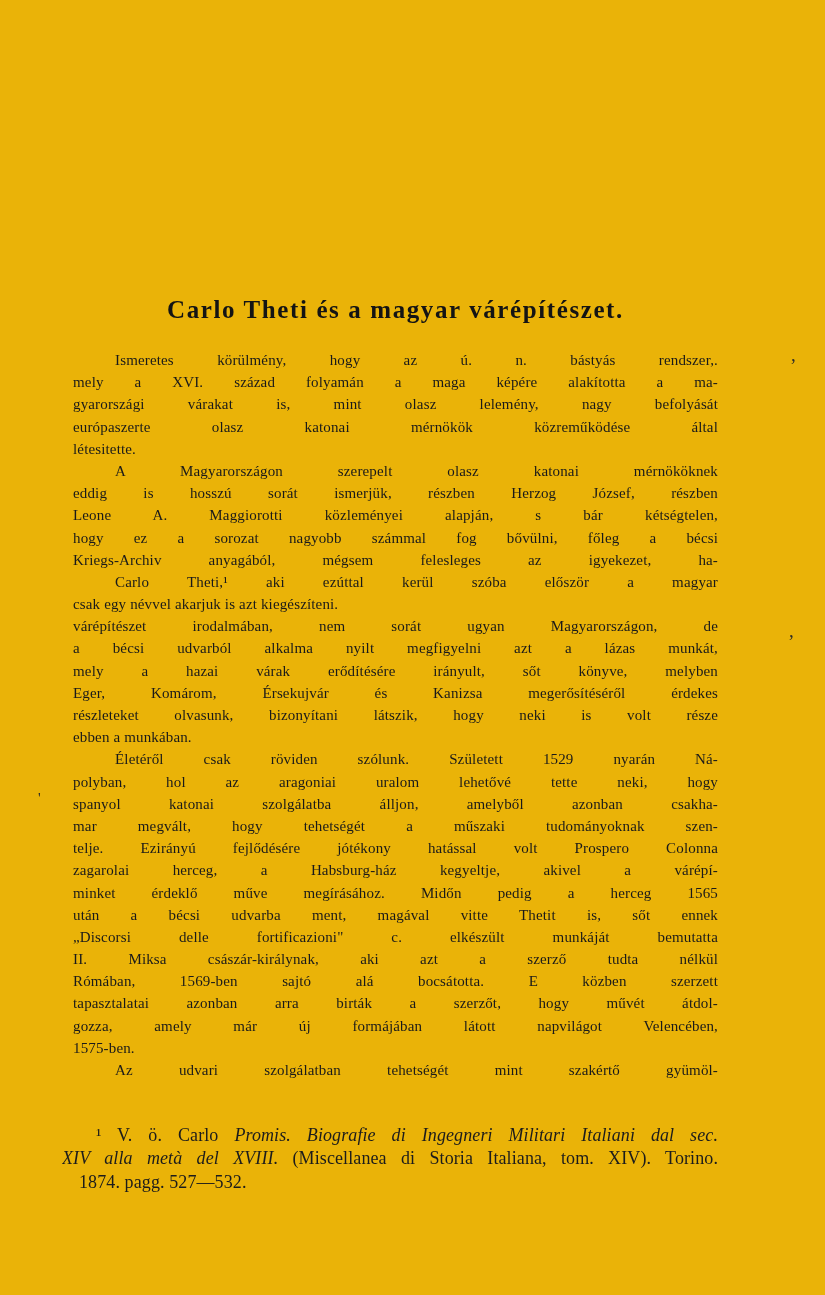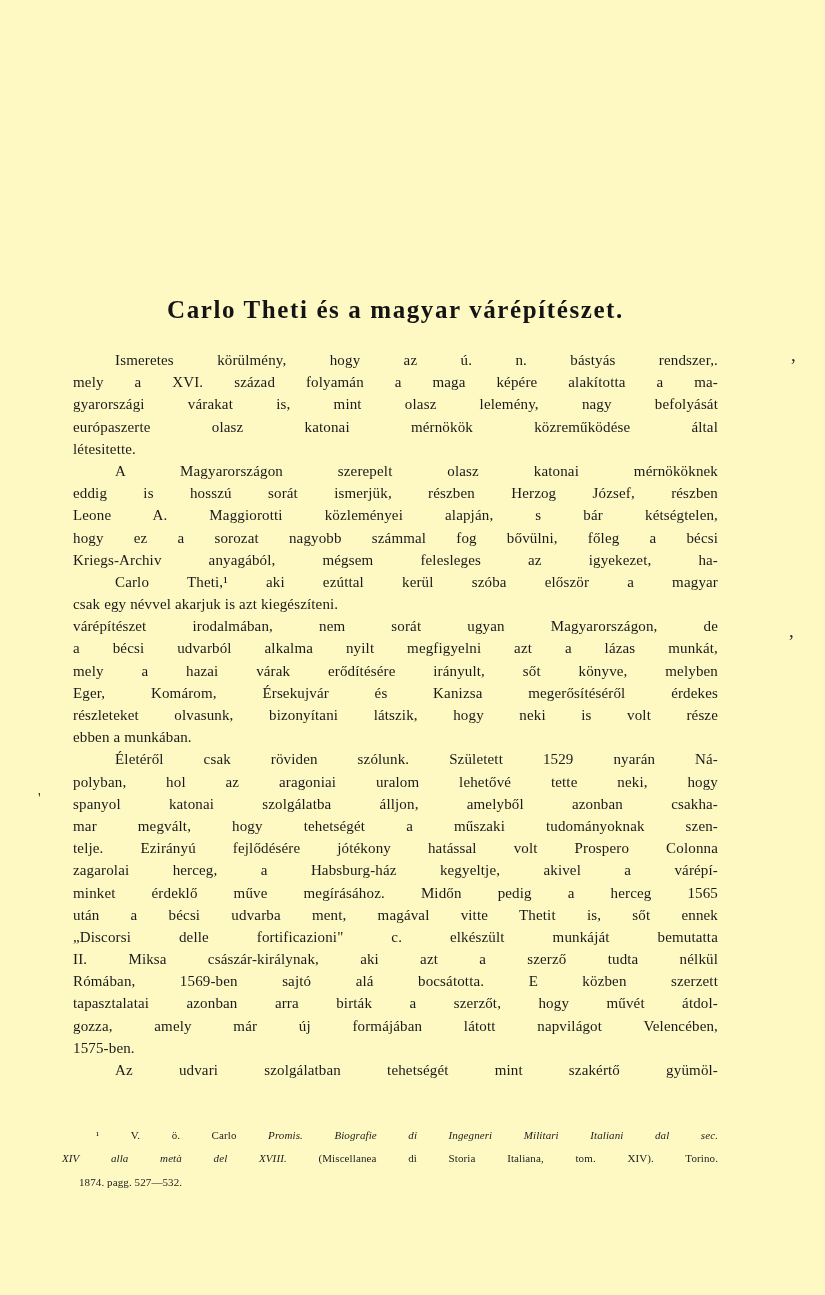--- a/index.html
+++ b/index.html
@@ -5,21 +5,21 @@
   html, body {
     margin: 0;
     padding: 0;
     background: #e8e8e6;
   }
   .page {
     position: relative;
     width: 825px;
     height: 1295px;
     margin: 0 auto;
-    background: #fef9c3;
+    background: #eab308;
     color: #191919;
     font-family: "Liberation Serif", serif;
     overflow: hidden;
   }
   .title {
     position: absolute;
     left: 73px;
     top: 296px;
     width: 645px;
     margin: 0;
@@ -50,21 +50,21 @@
   .line.indent { text-indent: 42px; }
   .line.end {
     text-align: center;
     text-align-last: left;
   }
   .footnote {
     position: absolute;
     left: 62px;
     top: 1124px;
     width: 656px;
-    font-size: 11px;
+    font-size: 18px;
     letter-spacing: 0.1px;
     color: #1c1c1c;
   }
   .fline {
     line-height: 23.4px;
     height: 23.4px;
     text-align: justify;
     text-align-last: justify;
     overflow: hidden;
   }

